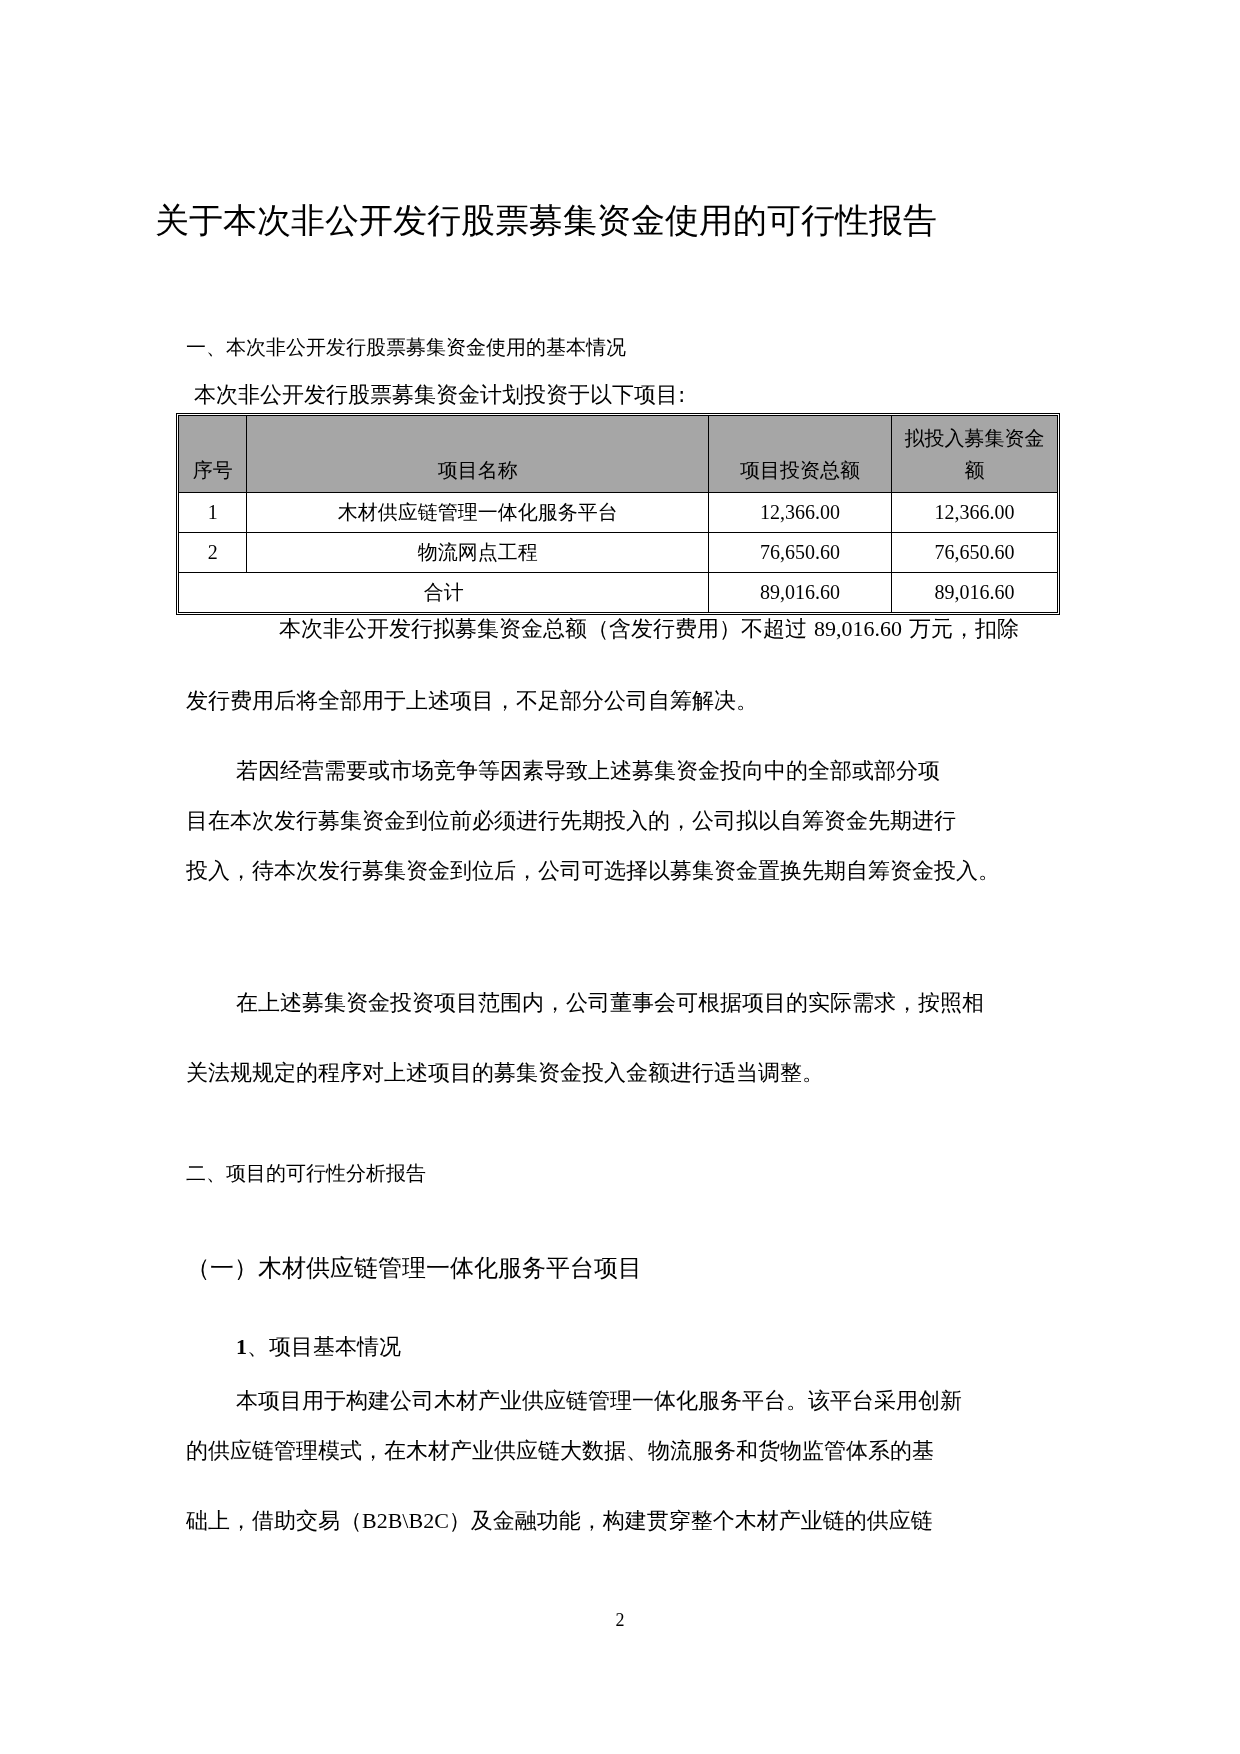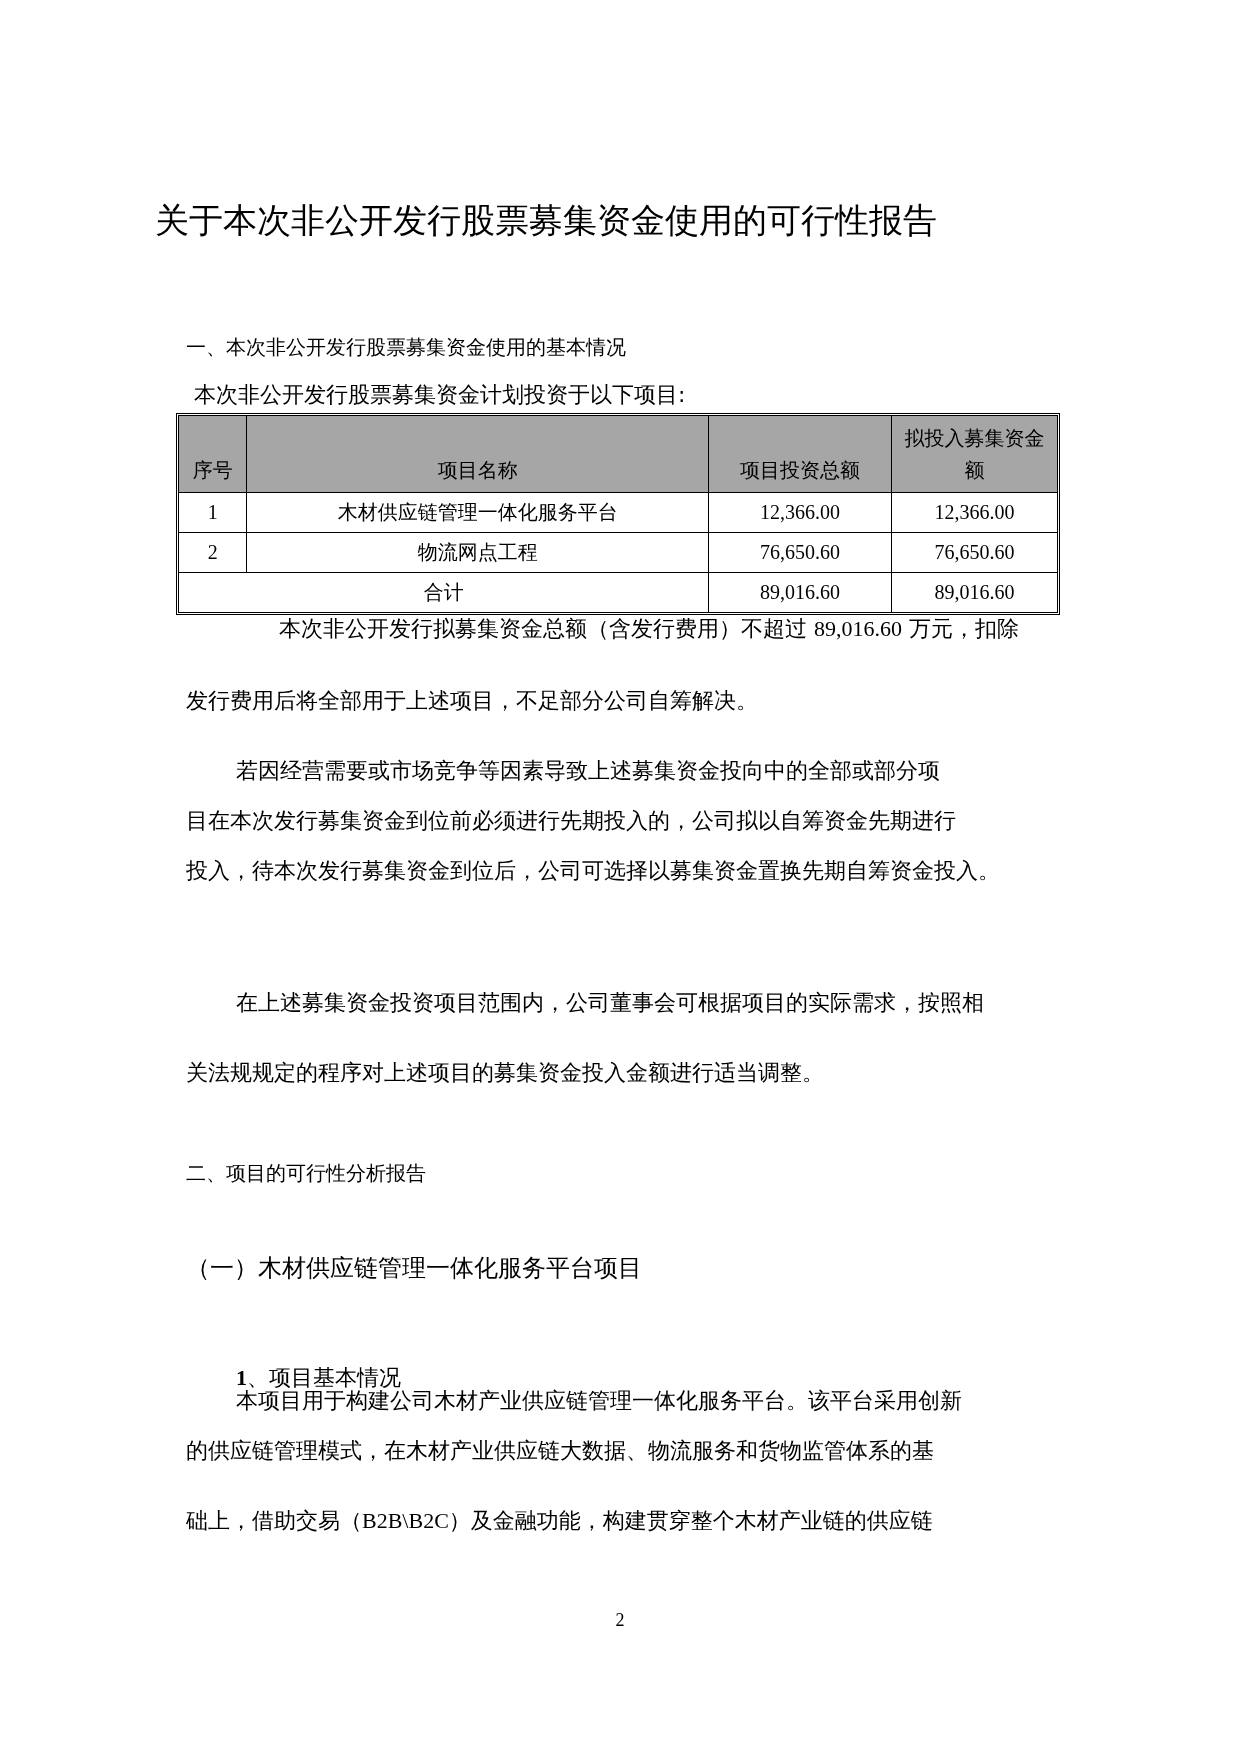--- a/index.html
+++ b/index.html
@@ -27,21 +27,21 @@
     }
     .intro {
       left: 186px; top: 380px; font-size: 22px; margin-left: 8px;
     }
     .para {
       left: 186px; font-size: 22px;
     }
     .para.indent { left: 236px; }
     .num { font-family: "Liberation Serif", "DejaVu Serif", serif; }
     .sub { left: 186px; font-size: 24px; }
-    .sub2 { left: 236px; font-size: 22px; margin-top: 31px; }
+    .sub2 { left: 236px; font-size: 22px; }
     .sub2 .bold { font-weight: bold; font-family: "Liberation Serif", serif; }
 
     table.fund {
       position: absolute;
       left: 176px; top: 413px;
       width: 884px;
       border-collapse: separate;
       border-spacing: 0;
       border: 3px double #000;
       font-size: 20px;

